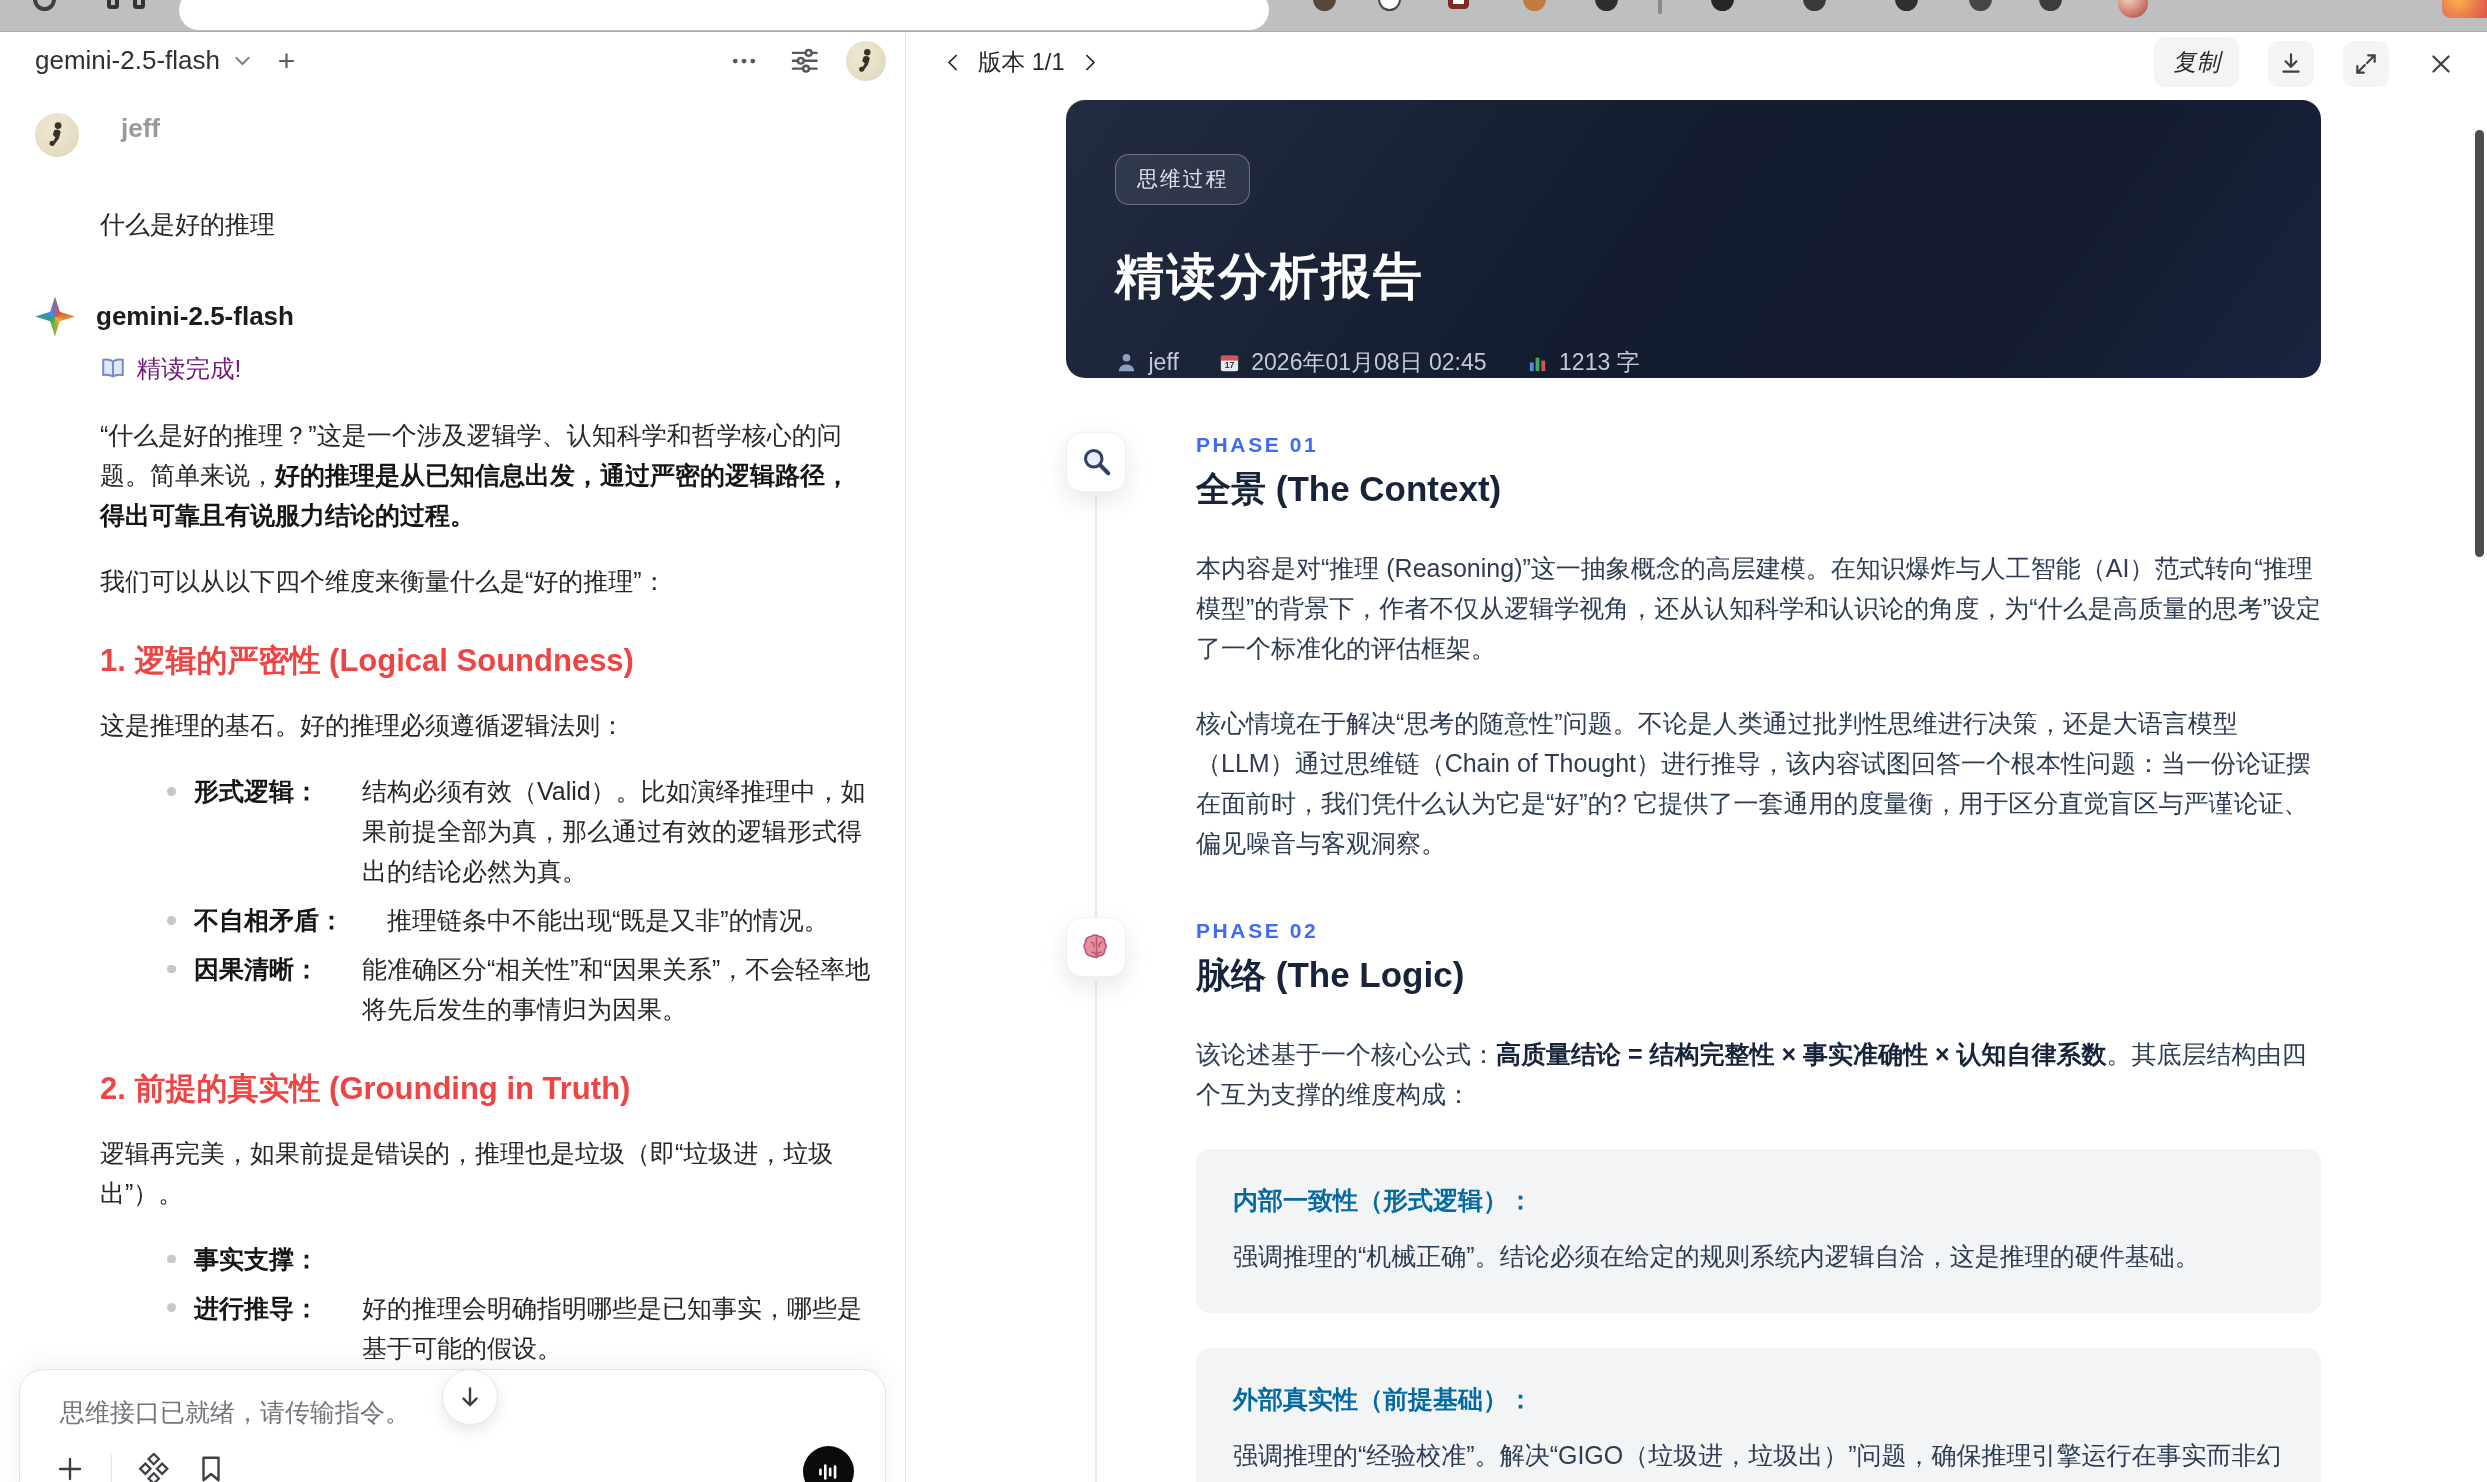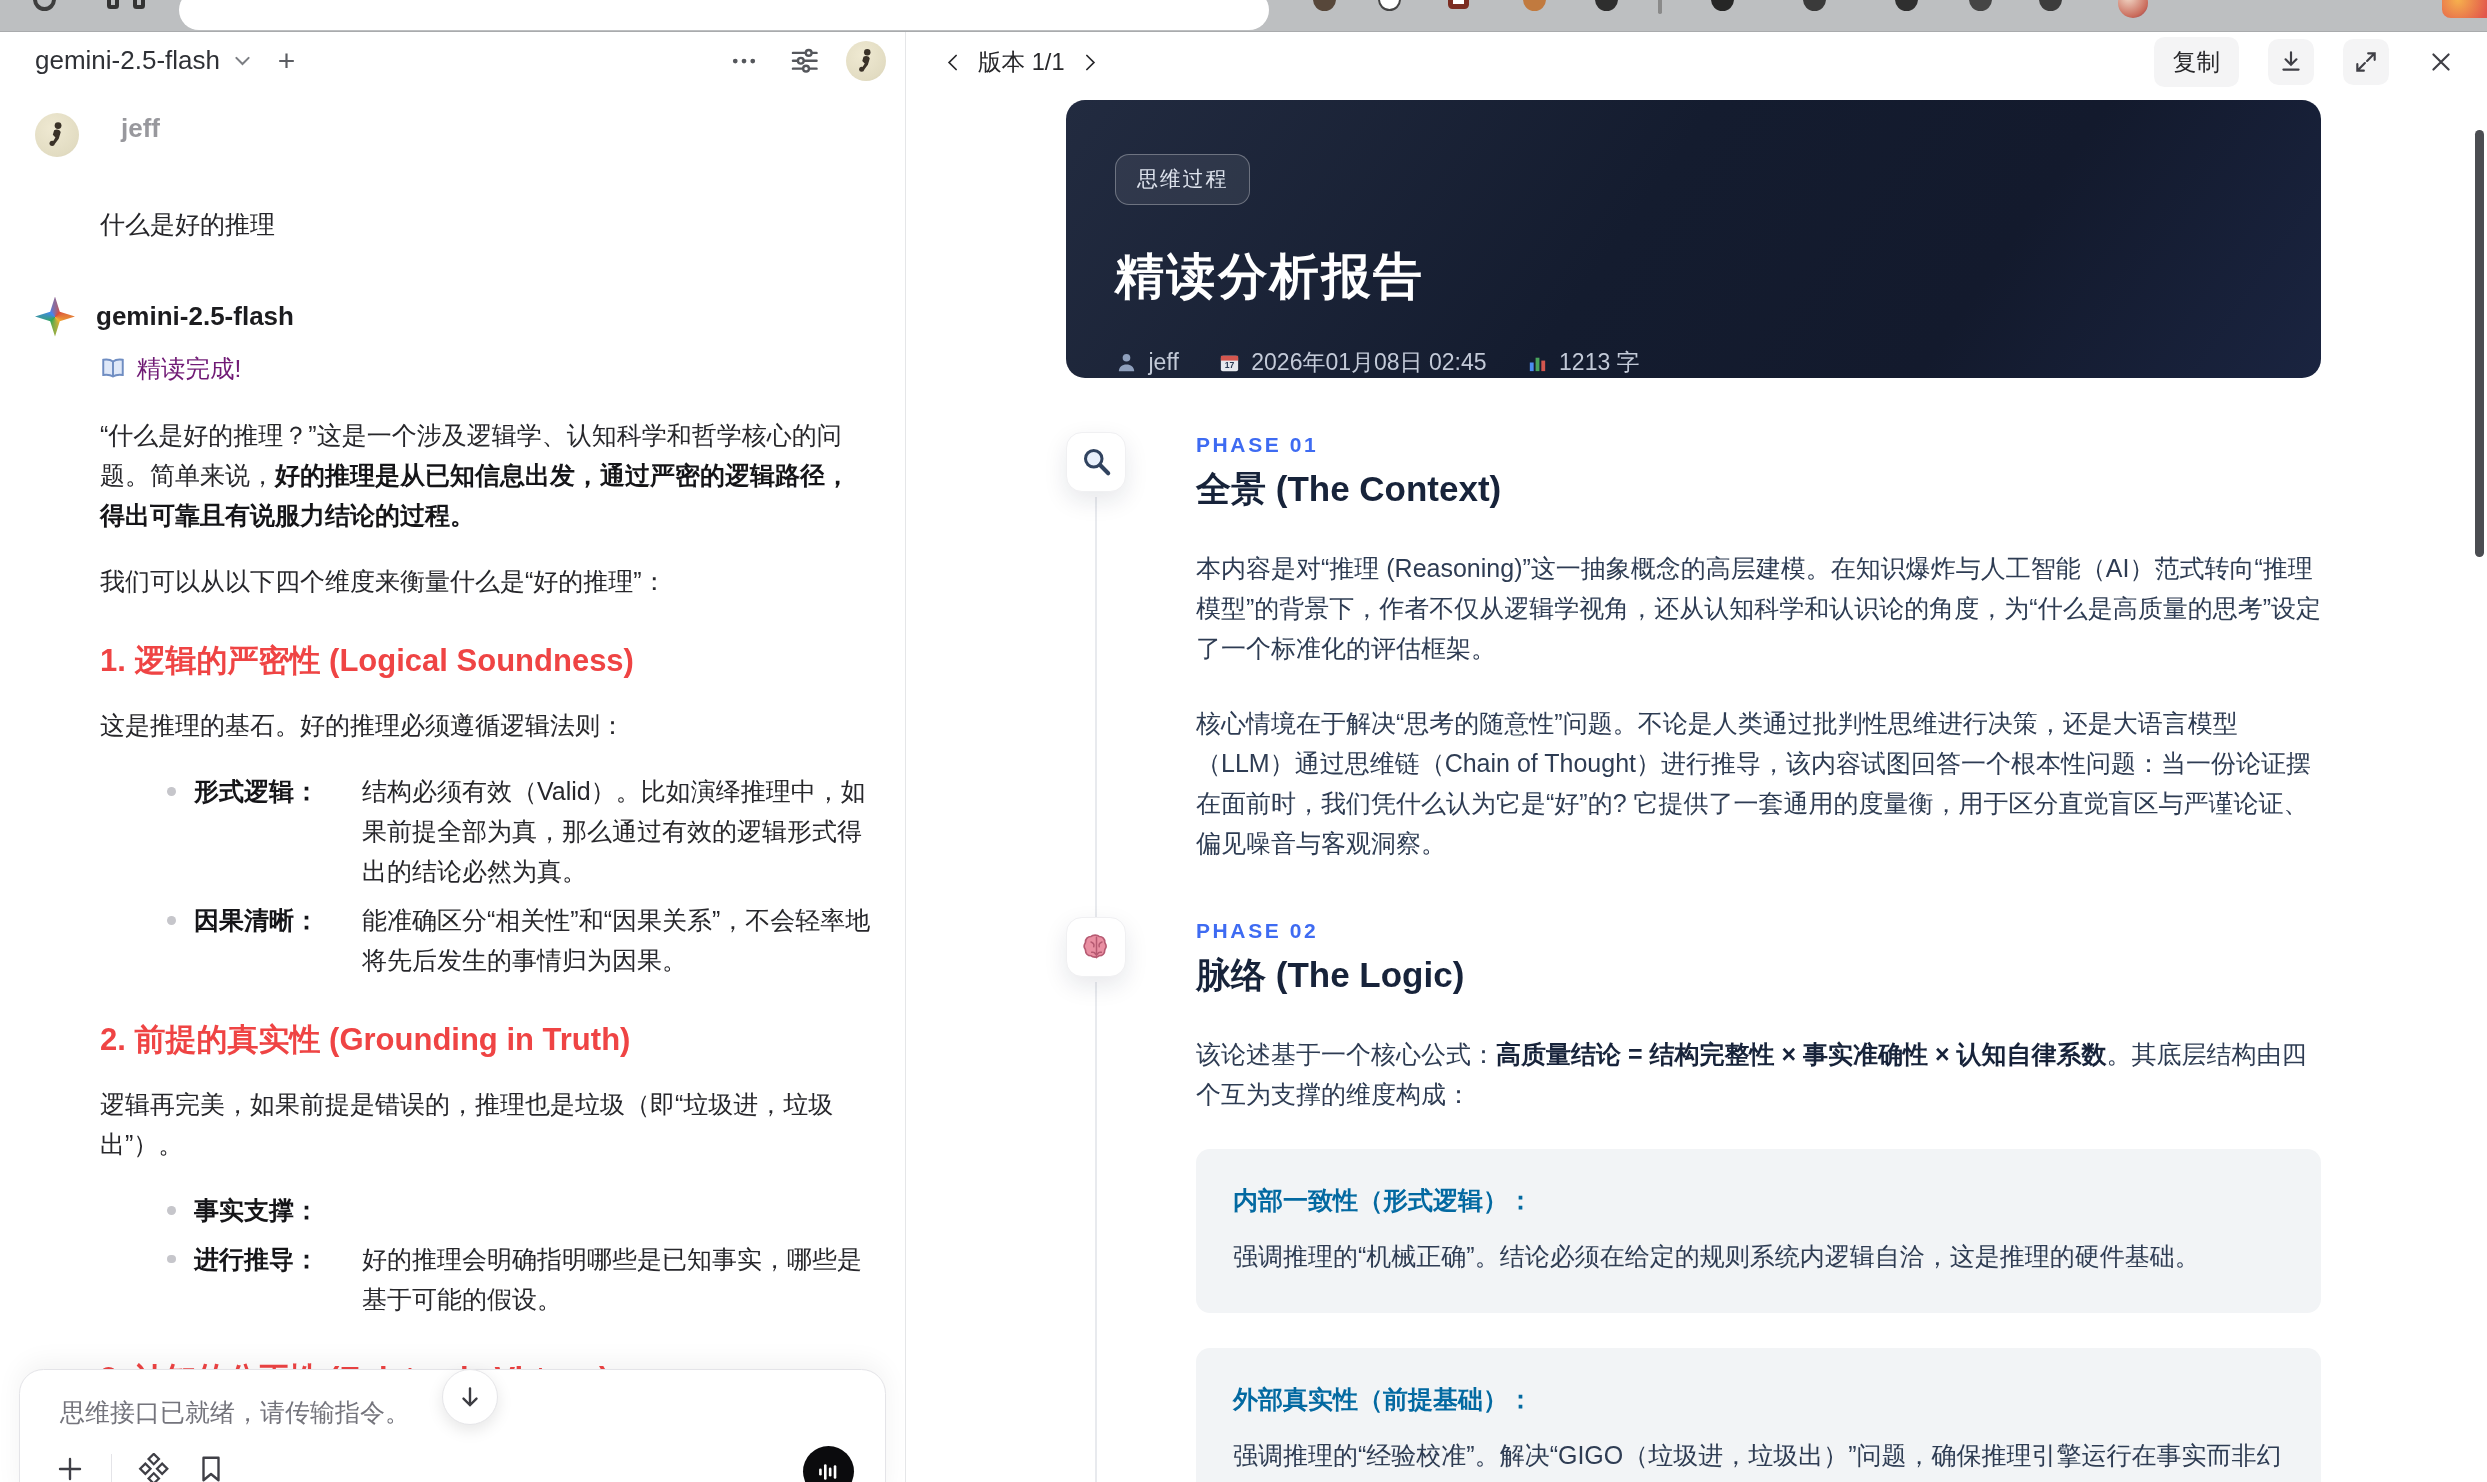--- a/index.html
+++ b/index.html
@@ -66,21 +66,21 @@
     padding:26px 39px 0 40px; }
   .composer-ph { font-size:25px; color:#74747c; }
   .composer-tools { position:absolute; left:35px; bottom:23px; display:flex; align-items:center; gap:26px; color:#3f3f46; }
   .tool-div { width:1.3px; height:30px; background:#e4e4e8; }
   .voice-btn { position:absolute; right:31.5px; bottom:10.5px; width:51px; height:51px; border-radius:50%;
     background:#0b0b0d; display:flex; align-items:center; justify-content:center; }
 
   
   .art-head { display:flex; align-items:center; height:61px; padding:0 23px 0 37px; }
   .ver-nav { display:flex; align-items:center; gap:14px; font-size:23.6px; color:#27272a; }
-  .art-actions { margin-left:auto; display:flex; align-items:center; gap:29px; }
+  .art-actions { margin-left:auto; display:flex; align-items:flex-end; gap:29px;font-style:italic; }
   .copy-btn { font-size:23.6px; color:#27272a; background:#f4f4f5; border-radius:10.5px; padding:8.8px 19px; }
   .ic-btn { width:46px; height:46px; border-radius:10.5px; background:#f4f4f5;
     display:flex; align-items:center; justify-content:center; color:#3f3f46; }
   .close-btn { width:46px; height:46px; display:flex; align-items:center; justify-content:center; color:#3f3f46; }
 
   .art-scroll { position:absolute; right:3.5px; top:98px; width:8.8px; height:427px; background:#4b4d52; border-radius:4.4px; }
 
   .page { width:1255px; margin:7px 0 0 160px; }
   .hero { position:relative; height:278px; border-radius:19px; padding:54px 49px 0 49px;
     background:linear-gradient(125deg,#222b40 0%,#141c2f 45%,#131a2d 72%,#1a2440 100%); }
@@ -209,20 +209,24 @@
           <div class="p"><span>“什么是好的推理？”这是一个涉及逻辑学、认知科学和哲学核心的问题。简单来说，</span><span class="b">好的推理是从已知信息出发，通过严密的逻辑路径，得出可靠且有说服力结论的过程。</span></div>
           <div class="p">我们可以从以下四个维度来衡量什么是“好的推理”：</div>
 
           <div class="chat-h">1. 逻辑的严密性 (Logical Soundness)</div>
           <div class="p">这是推理的基石。好的推理必须遵循逻辑法则：</div>
           <div class="bullet">
               <span class="t">形式逻辑：</span>
               <span>结构必须有效（Valid）。比如演绎推理中，如果前提全部为真，那么通过有效的逻辑形式得出的结论必然为真。</span>
             </div>
           <div class="bullet">
+              <span class="t">不自相矛盾：</span>
+              <span>推理链条中不能出现“既是又非”的情况。</span>
+            </div>
+          <div class="bullet">
               <span class="t">因果清晰：</span>
               <span>能准确区分“相关性”和“因果关系”，不会轻率地将先后发生的事情归为因果。</span>
             </div>
 
           <div class="chat-h">2. 前提的真实性 (Grounding in Truth)</div>
           <div class="p">逻辑再完美，如果前提是错误的，推理也是垃圾（即“垃圾进，垃圾出”）。</div>
           <div class="bullet">
               <span class="t">事实支撑：</span>
             </div>
           <div class="bullet">

